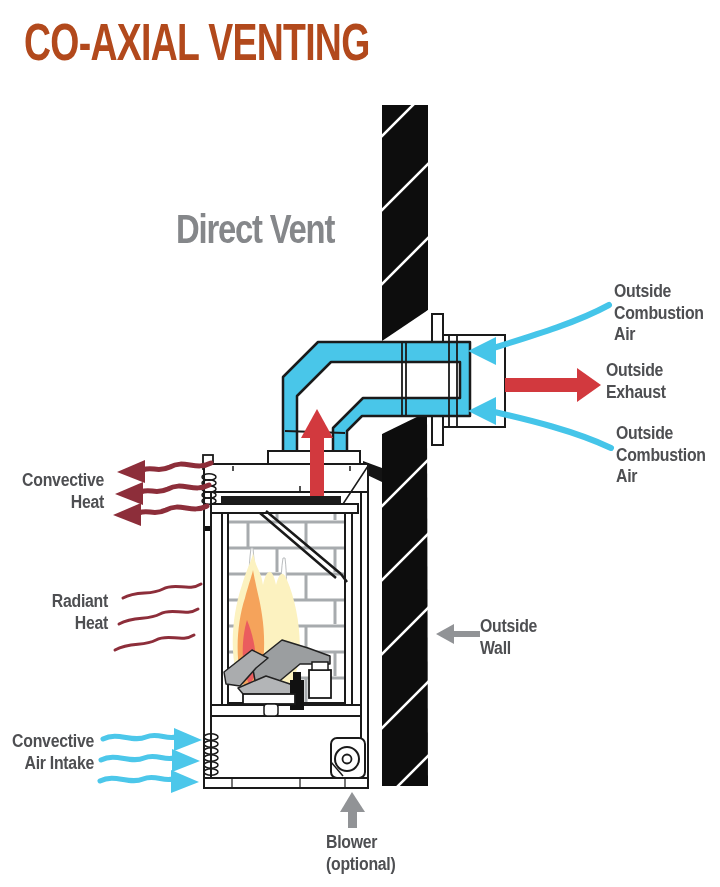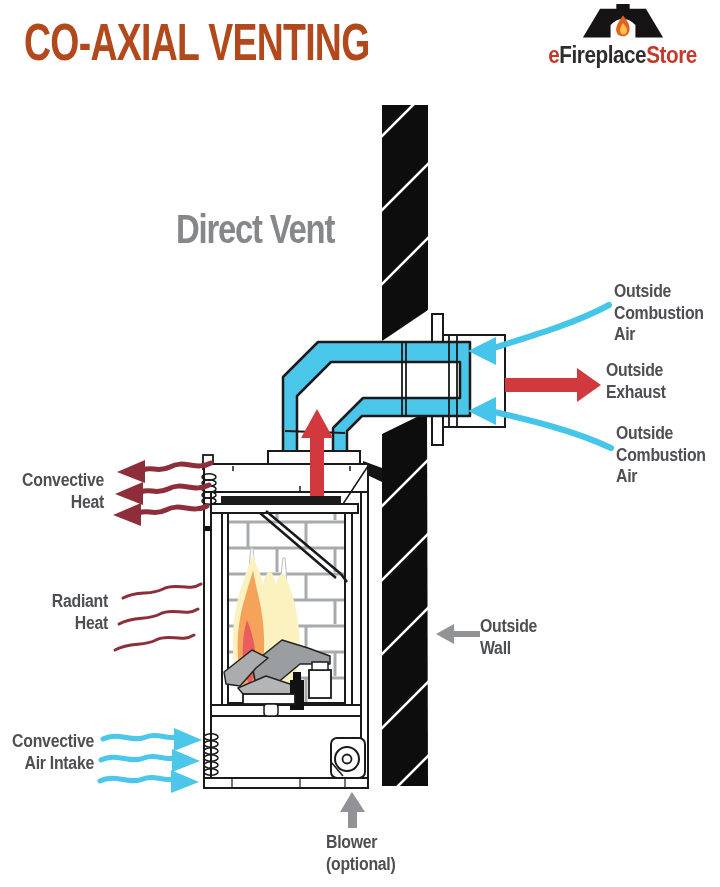--- a/index.html
+++ b/index.html
@@ -172,28 +172,20 @@
       <polygon points="454,624 436,634 454,644"></polygon>
     </g>
     <g fill="#919396">
       <polygon points="340,812 352,792 365,812"></polygon>
       <rect x="348" y="812" width="9" height="16"></rect>
     </g>
   </svg>
 
   <div class="ttl">CO-AXIAL VENTING</div>
 
-  <div class="logo">
-    <svg width="88" height="42" viewBox="0 0 88 44">
-      <path fill-rule="evenodd" fill="#161314" d="M37,0 h14 v5 h17 l18,30 H2 L20,5 h17 z M31,35 V22 Q44,9 57,22 v13 z"></path>
-      <path d="M44,12 C38,20 35,26 38,31 C40,35 48,35 50,30 C53,24 49,18 44,12 Z" fill="#e2621b"></path>
-      <path d="M44,20 C41,24 40,28 42,31 C44,33 47,32 48,29 C49,26 46,23 44,20 Z" fill="#f6c353"></path>
-    </svg>
-    <div class="logo-text"><span class="rd">e</span><span class="dk">Fireplace</span><span class="rd">Store</span></div>
-  </div>
 
   <div class="dv">Direct Vent</div>
 
   <div class="lbl right" style="left:8px;top:470px;width:96px;">Convective
 Heat</div>
 
   <div class="lbl right" style="left:8px;top:591px;width:100px;">Radiant
 Heat</div>
 
   <div class="lbl right" style="left:0px;top:731px;width:94px;">Convective

